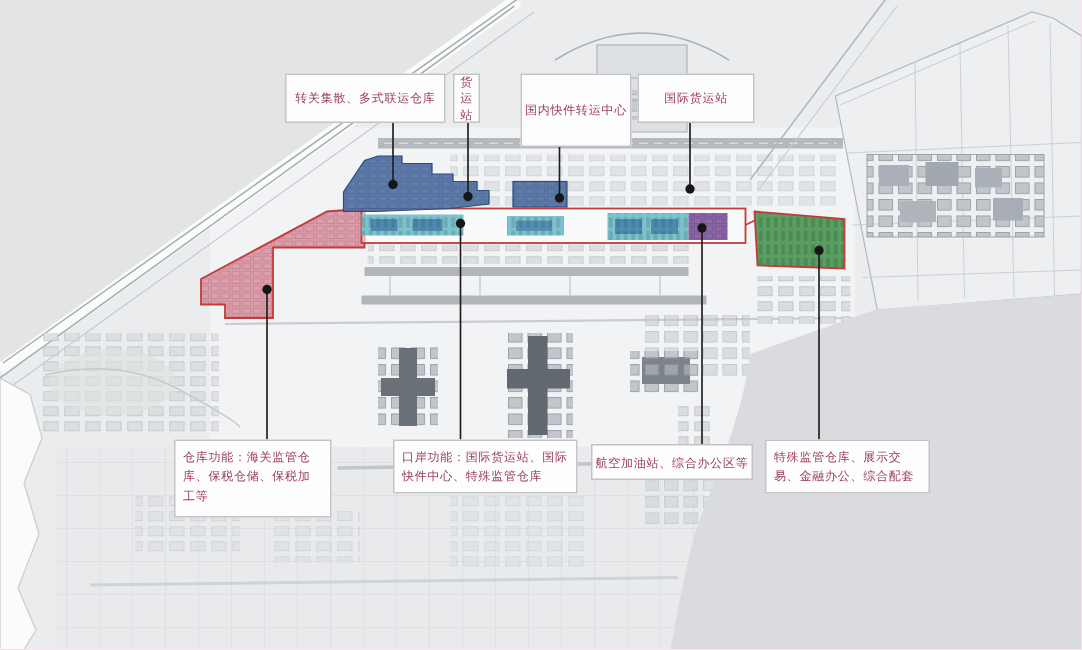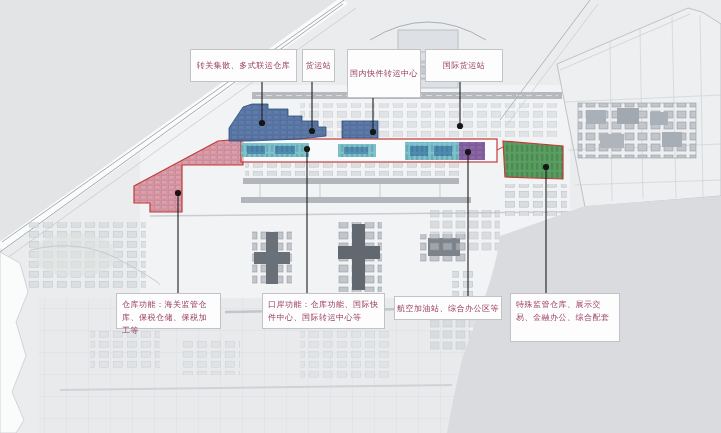--- a/index.html
+++ b/index.html
@@ -206,36 +206,36 @@
     <circle cx="178" cy="193" r="3.1"></circle>
     <circle cx="307" cy="149" r="3.1"></circle>
     <circle cx="468" cy="152" r="3.1"></circle>
     <circle cx="546" cy="167" r="3.1"></circle>
   </g>
 </svg>
 
 <div class="callout center" style="left:190px;top:49px;width:107px;height:33px">
   <span>转关集散、多式联运仓库</span>
 </div>
-<div class="callout center" style="left:302px;top:49px;width:33px;height:33px">
+<div class="callout center" style="left:302px;top:49px;width:18px;height:33px">
   <span>货运站</span>
 </div>
 <div class="callout center" style="left:347px;top:49px;width:74px;height:49px">
   <span>国内快件转运中心</span>
 </div>
 <div class="callout center" style="left:425px;top:49px;width:78px;height:33px">
   <span>国际货运站</span>
 </div>
 
-<div class="callout para" style="left:116px;top:293px;width:105px;height:36px">
+<div class="callout para" style="left:116px;top:293px;width:105px;height:52px">
   <span>仓库功能：海关监管仓库、保税仓储、保税加工等</span>
 </div>
 <div class="callout para" style="left:262px;top:293px;width:123px;height:36px">
-  <span>口岸功能：仓库功能、国际快件中心、国际转运中心等</span>
+  <span>口岸功能：国际货运站、国际快件中心、特殊监管仓库</span>
 </div>
 <div class="callout center" style="left:394px;top:296px;width:108px;height:24px">
   <span>航空加油站、综合办公区等</span>
 </div>
-<div class="callout para" style="left:510px;top:293px;width:110px;height:49px">
+<div class="callout para" style="left:510px;top:293px;width:110px;height:36px">
   <span>特殊监管仓库、展示交易、金融办公、综合配套</span>
 </div>
 
 </div>
 
 </body></html>

